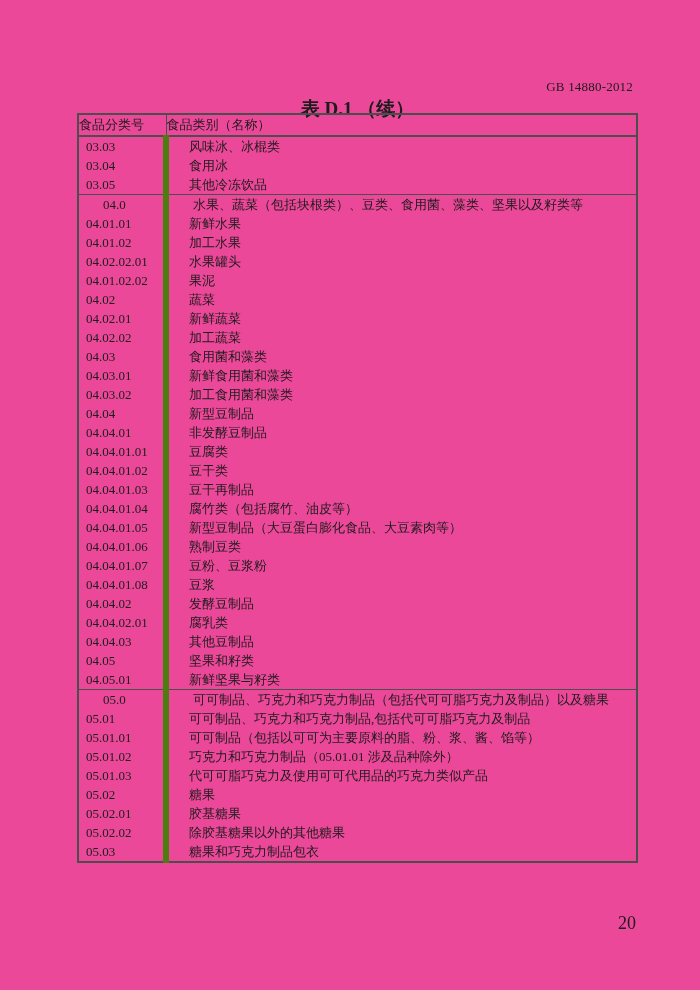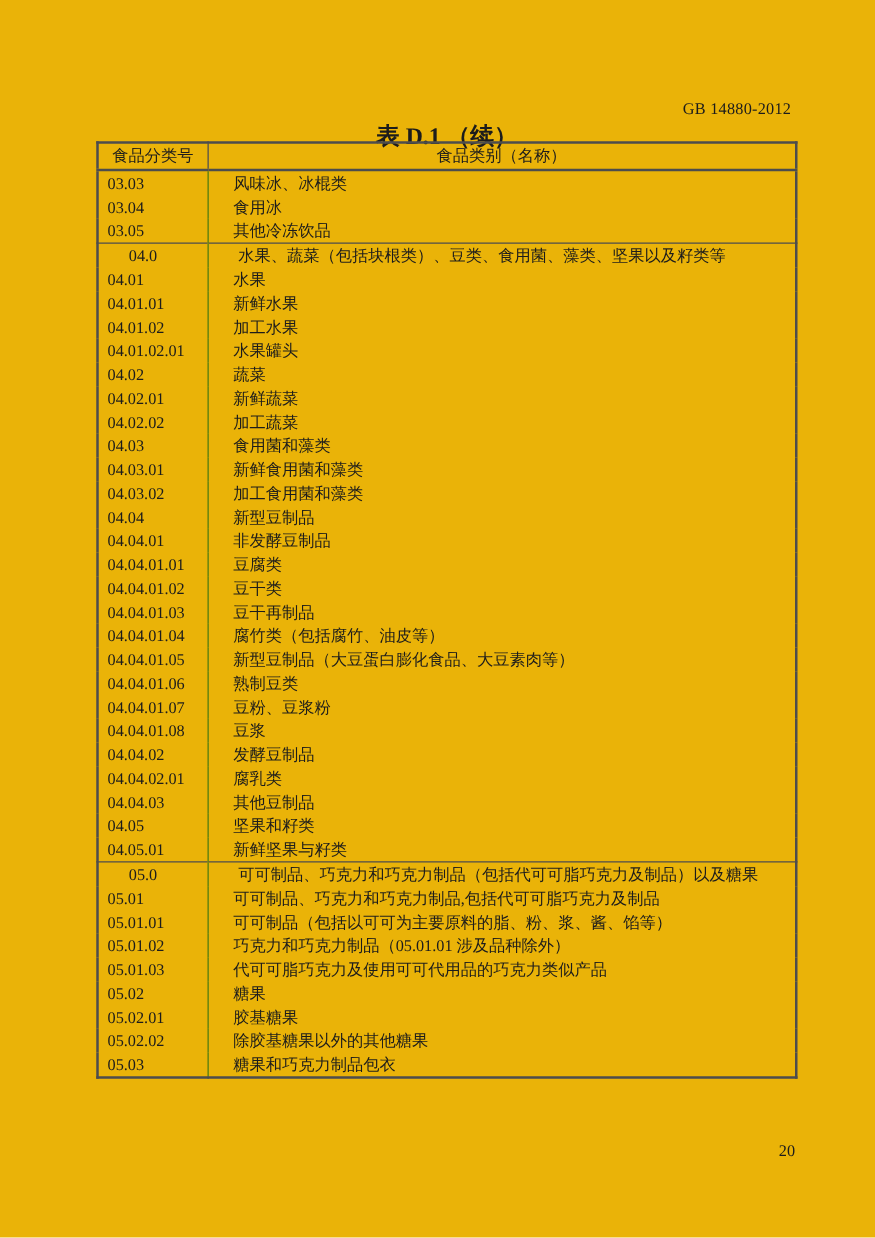--- a/index.html
+++ b/index.html
@@ -4,21 +4,21 @@
 <style>
   html, body {
     margin: 0;
     padding: 0;
     background: #ffffff;
   }
   .page {
     position: relative;
     width: 700px;
     height: 990px;
-    background: #eab308;
+    background: #ec4899;
     font-family: "Liberation Serif", "DejaVu Serif", serif;
     color: #1c1c1c;
     overflow: hidden;
   }
   .std-ref {
     position: absolute;
     top: 79px;
     right: 67px;
     font-size: 13px;
     letter-spacing: 0.2px;
@@ -39,47 +39,47 @@
     width: 561px;
     border-collapse: collapse;
     table-layout: fixed;
     font-size: 13px;
     border: 2px solid #4d4d4d;
   }
   table.cat-table col.c-code { width: 88px; }
   table.cat-table th {
     height: 20px;
     font-weight: normal;
-    text-align: center;
+    text-align: left;
     vertical-align: middle;
     border-bottom: 2px solid #4d4d4d;
     padding: 0;
     line-height: 20px;
   }
   table.cat-table th.h-code { border-right: 1px solid #4d4d4d; }
   table.cat-table td {
     height: 19px;
     padding: 0;
     vertical-align: middle;
     line-height: 19px;
     white-space: nowrap;
     overflow: hidden;
   }
   table.cat-table td.code {
-    border-right: 1px solid #4d7c0f;
+    border-right: 6px solid #4d7c0f;
     padding-left: 7px;
     font-family: "Liberation Serif", "DejaVu Serif", serif;
   }
   table.cat-table td.name { padding-left: 20px; margin-left: 18px; }
   table.cat-table tr.group-start td { border-top: 1.5px solid #4d4d4d; padding-left: 24px; }
   .page-num {
     position: absolute;
     top: 913px;
     right: 64px;
-    font-size: 13px;
+    font-size: 18px;
   }
 </style>
 </head>
 <body>
 
 <div class="page">
 
   <div class="std-ref">GB 14880-2012</div>
 
   <div class="table-title">表 D.1 （续）</div>
@@ -106,34 +106,34 @@
         </tr>
         <tr>
           <td class="code">03.05</td>
           <td class="name">其他冷冻饮品</td>
         </tr>
         <tr class="group-start">
           <td class="code">04.0</td>
           <td class="name">水果、蔬菜（包括块根类）、豆类、食用菌、藻类、坚果以及籽类等</td>
         </tr>
         <tr>
-          <td class="code">04.01</td>
-          <td class="name">水果</td>
-        </tr>
-        <tr>
           <td class="code">04.01.01</td>
           <td class="name">新鲜水果</td>
         </tr>
         <tr>
           <td class="code">04.01.02</td>
           <td class="name">加工水果</td>
         </tr>
         <tr>
-          <td class="code">04.01.02.01</td>
+          <td class="code">04.02.02.01</td>
           <td class="name">水果罐头</td>
+        </tr>
+        <tr>
+          <td class="code">04.01.02.02</td>
+          <td class="name">果泥</td>
         </tr>
         <tr>
           <td class="code">04.02</td>
           <td class="name">蔬菜</td>
         </tr>
         <tr>
           <td class="code">04.02.01</td>
           <td class="name">新鲜蔬菜</td>
         </tr>
         <tr>

